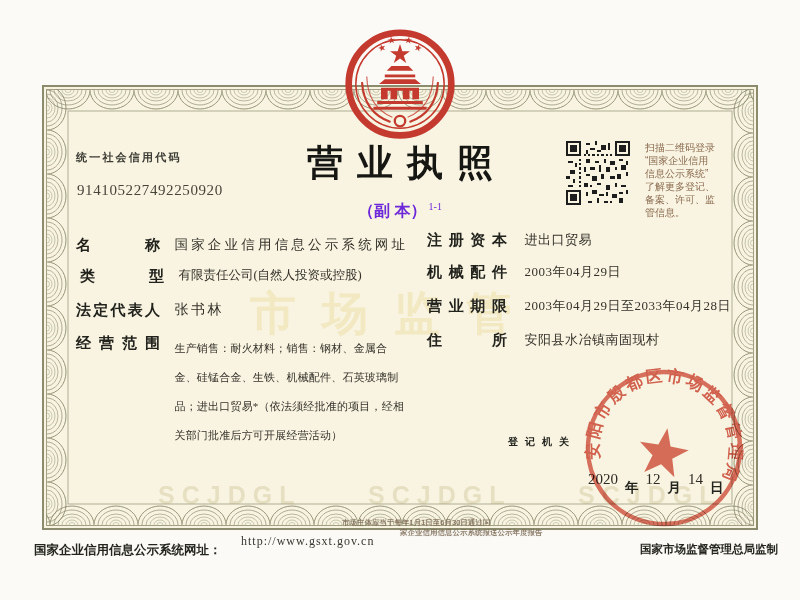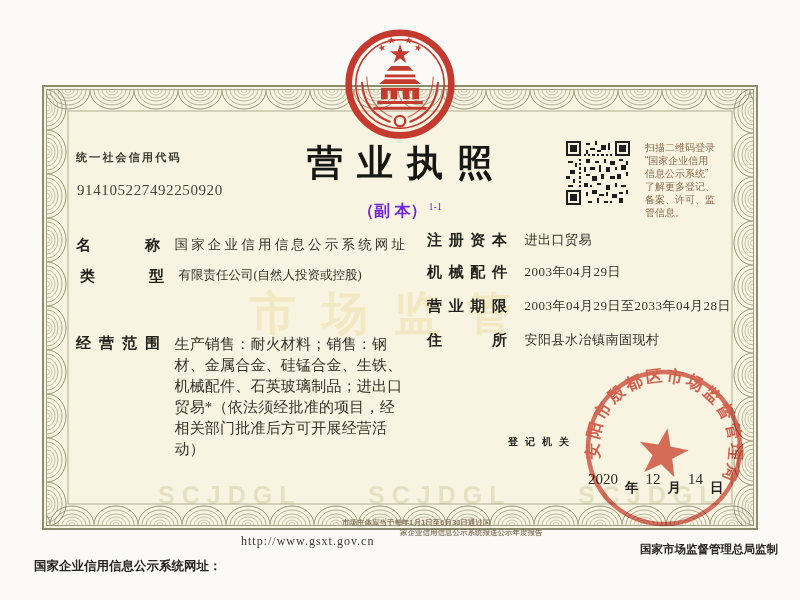--- a/index.html
+++ b/index.html
@@ -32,31 +32,31 @@
   .qr{left:566px;top:141px;z-index:3;}
   .qr-caption{left:645px;top:141px;width:100px;font-size:10px;line-height:13px;color:#8a6a50;z-index:3;}
   
   .row{z-index:3;white-space:nowrap;}
   .flabel{display:inline-block;font-size:15px;font-weight:bold;color:#23231e;text-align:justify;text-align-last:justify;vertical-align:top;}
   .wL{width:84px;}  .wR{width:80px;}
   .fvalue{font-family:var(--serif);color:#35312a;vertical-align:top;}
   .v-name{font-size:13.5px;letter-spacing:3.2px;margin-left:10px;}
   .v-type{font-size:12.5px;letter-spacing:0;margin-left:10px;}
   .v-rep{font-size:14px;letter-spacing:2.5px;margin-left:10px;}
-  .v-scope{display:inline-block;font-size:15px;line-height:21px;letter-spacing:.2px;margin-left:10px;width:232px;white-space:normal;vertical-align:top;}
+  .v-scope{display:inline-block;font-size:11px;line-height:29px;letter-spacing:.2px;margin-left:10px;width:232px;white-space:normal;vertical-align:top;}
   .v-right{font-size:13px;letter-spacing:.5px;margin-left:13px;}
   
   .reg-label{left:508px;top:435px;font-size:10px;font-weight:bold;letter-spacing:7px;color:#23231e;z-index:3;white-space:nowrap;}
   .date-row{left:588px;top:470px;z-index:3;white-space:nowrap;}
   .dnum{font-family:var(--serif);font-size:15px;color:#2e2a24;}
   .dchar{font-size:13.5px;font-weight:600;position:relative;top:8px;margin:0 7px;color:#23231e;}
   .seal{left:578px;top:362px;z-index:4;mix-blend-mode:multiply;opacity:.85;}
   .emblem{left:343px;top:27px;z-index:3;}
   
-  .f-label{left:34px;top:542px;font-size:12.5px;font-weight:600;color:#25251f;z-index:3;margin-top:16px;}
+  .f-label{left:34px;top:542px;font-size:12.5px;font-weight:600;color:#25251f;z-index:3;}
   .f-url{left:241px;top:534px;font-size:12px;font-family:var(--serif);letter-spacing:1px;color:#3a372f;z-index:3;}
   .f-notice{font-size:7.5px;color:#7b6a54;z-index:3;text-shadow:0 0 1px rgba(120,100,80,.55);white-space:nowrap;}
   .f-pub{left:640px;top:542px;font-size:11.5px;font-weight:600;color:#25251f;z-index:3;text-align:right;}
 </style>
 </head>
 <body>
 
 <div id="stage">
 
   <div class="abs paper"></div>
@@ -220,20 +220,24 @@
   </div>
 
   <div class="abs row" style="left:76px;top:236px;">
     <span class="flabel wL">名称</span>
     <span class="fvalue v-name">国家企业信用信息公示系统网址</span>
   </div>
   <div class="abs row" style="left:80px;top:267px;">
     <span class="flabel wL">类型</span>
     <span class="fvalue v-type">有限责任公司(自然人投资或控股)</span>
   </div>
+  <div class="abs row" style="left:76px;top:301px;">
+    <span class="flabel wL">法定代表人</span>
+    <span class="fvalue v-rep">张书林</span>
+  </div>
   <div class="abs row" style="left:76px;top:334px;">
     <span class="flabel wL">经营范围</span>
     <span class="fvalue v-scope">生产销售：耐火材料；销售：钢材、金属合金、硅锰合金、生铁、机械配件、石英玻璃制品；进出口贸易*（依法须经批准的项目，经相关部门批准后方可开展经营活动）</span>
   </div>
 
   <div class="abs row" style="left:427px;top:231px;">
     <span class="flabel wR">注册资本</span>
     <span class="fvalue v-right">进出口贸易</span>
   </div>
   <div class="abs row" style="left:427px;top:263px;">

